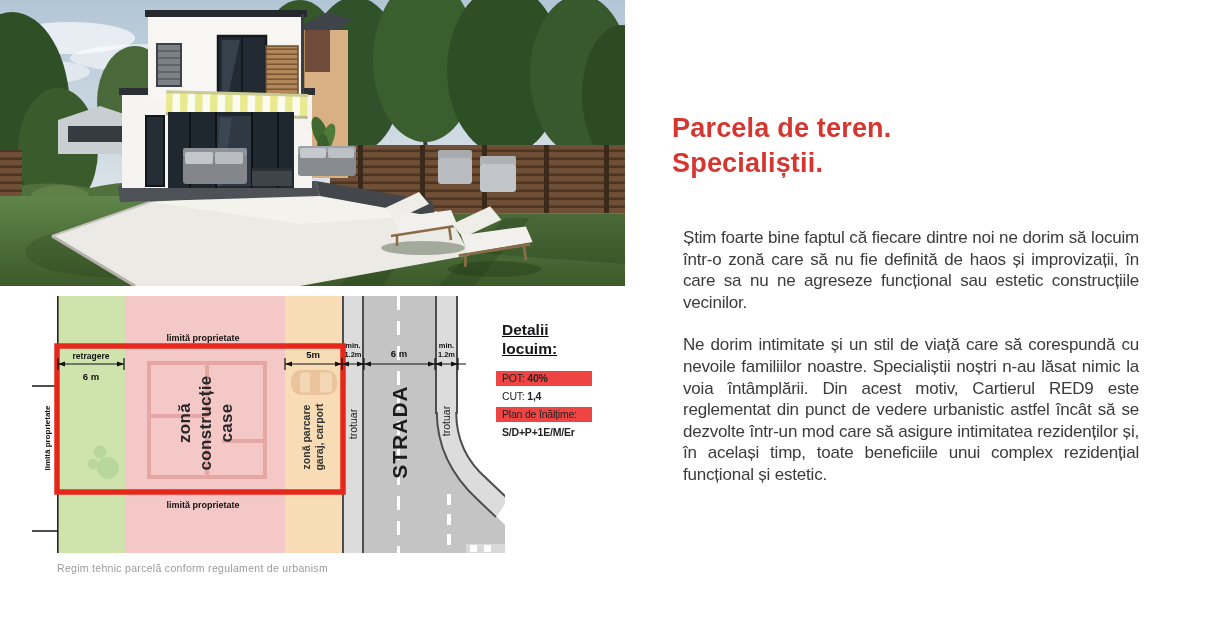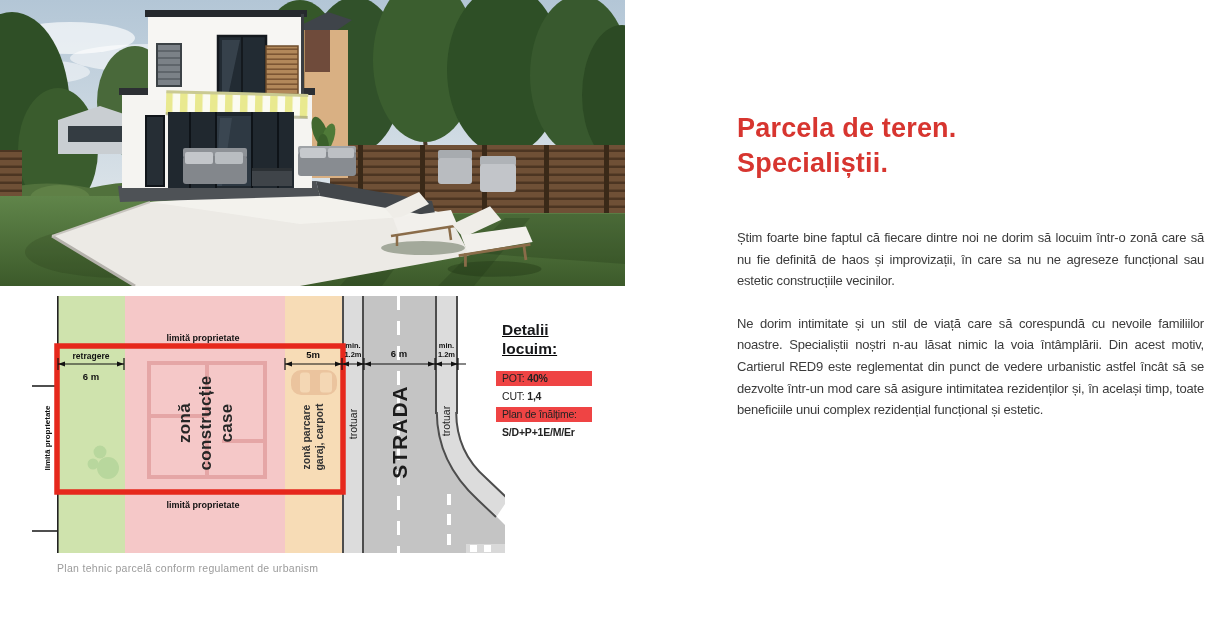--- a/index.html
+++ b/index.html
@@ -1,25 +1,25 @@
 <!DOCTYPE html>
 <html><head>
 <meta charset="utf-8">
 <style>
   html,body{margin:0;padding:0;background:#fff;}
   .page{position:relative;width:1230px;height:625px;background:#fff;overflow:hidden;
         font-family:"Liberation Sans",sans-serif;}
   svg text{font-family:"Liberation Sans",sans-serif;}
 
   
-  .article{position:absolute;left:737px;top:111px;width:467px;}
+  .article{position:absolute;left:672px;top:111px;width:467px;}
   .article .title{font-size:27px;line-height:35px;font-weight:bold;color:#d7352f;letter-spacing:.2px;}
   .article .title-wrap{margin:0 0 46px 0;}
-  .article p{font-size:13px;line-height:21.6px;color:#3b3b3b;text-align:justify;
-             margin:0 0 21px 0;letter-spacing:-.2px;}
+  .article p{font-size:17px;line-height:21.6px;color:#3b3b3b;text-align:justify;
+             margin:0 0 21px 11px;letter-spacing:-.2px;}
 
   
   .tech{position:absolute;left:496px;top:320px;width:96px;}
   .tech .h{font-size:15.5px;font-weight:bold;color:#17181a;line-height:19px;padding-left:6px;}
   .tech .h-wrap{margin-bottom:13px;text-decoration:underline;}
   .tech .row{height:15px;line-height:15px;margin-bottom:3px;padding-left:6px;
              font-size:10.5px;color:#232323;white-space:nowrap;letter-spacing:-.2px;}
   .tech .row.shaded{background:#ef4444;}
   .tech .row b{font-weight:bold;}
 
@@ -343,21 +343,21 @@
       </g>
       <g transform="translate(399.5 432) rotate(-90)">
         <text x="0" y="7" text-anchor="middle" font-size="21" font-weight="bold" letter-spacing="1" fill="#1c1c1c">STRADA</text>
       </g>
       <g transform="translate(446.5 421) rotate(-90)">
         <text x="0" y="3.5" text-anchor="middle" font-size="10.5" fill="#222">trotuar</text>
       </g>
     </svg>
   </div>
 
-  <div class="caption">Plan tehnic parcelă conform regulament de urbanism</div>
+  <div class="caption">Regim tehnic parcelă conform regulament de urbanism</div>
 
   <div class="tech">
     <div class="h-wrap">
       <div class="h">Detalii</div>
       <div class="h">locuim:</div>
     </div>
     <div class="row shaded">
       <span>POT:</span>
       <b>40%</b>
     </div>

